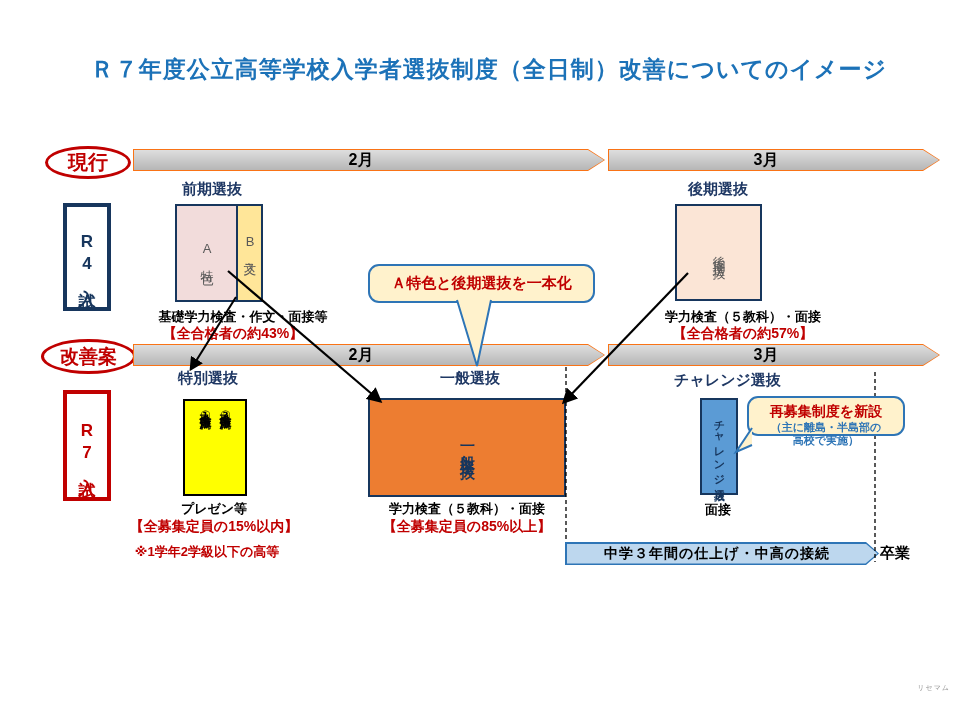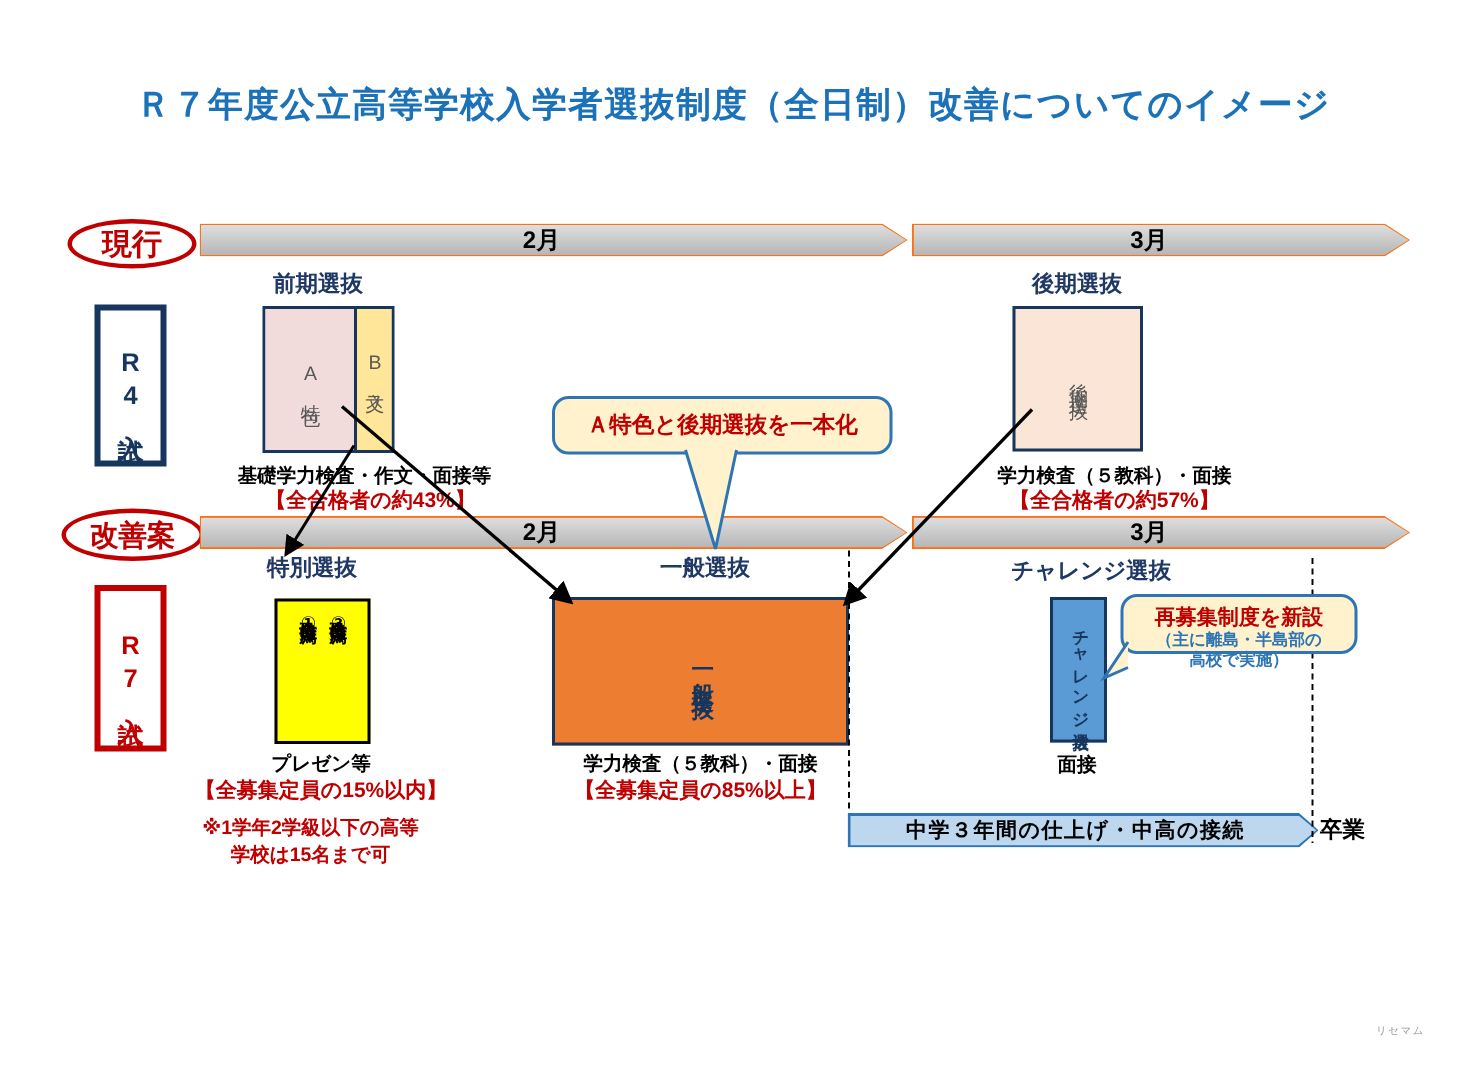--- a/index.html
+++ b/index.html
@@ -76,21 +76,21 @@
   <div class="abs" style="left:175px; top:204px; width:88px; height:98px; border:2px solid #17365D; display:flex;">
     <div style="flex:1; background:#F2DCDB; display:flex; align-items:center; justify-content:center;">
       <span class="vtext" style="color:#595959; font-size:13px; letter-spacing:3px;">A特色</span>
     </div>
     <div style="width:25px; background:#FFE699; border-left:2px solid #17365D; display:flex; align-items:center; justify-content:center;">
       <span class="vtext" style="color:#595959; font-size:13px; letter-spacing:3px;">B文ス</span>
     </div>
   </div>
 
   <div class="abs note-black" style="left:128px; top:308px; width:230px;">基礎学力検査・作文・面接等</div>
-  <div class="abs note-red" style="left:132px; top:325px; width:230px;">【全合格者の約43%】</div>
+  <div class="abs note-red" style="left:118px; top:325px; width:230px;">【全合格者の約43%】</div>
 
   <div class="abs h-navy" style="left:660px; top:180px; width:116px;">後期選抜</div>
 
   <div class="abs" style="left:675px; top:204px; width:87px; height:97px; background:#FBE5D6; border:2px solid #17365D; display:flex; align-items:center; justify-content:center;">
     <span class="vtext" style="color:#595959; font-size:13px; letter-spacing:4px;">後期選抜</span>
   </div>
 
   <div class="abs note-black" style="left:628px; top:308px; width:230px;">学力検査（５教科）・面接</div>
   <div class="abs note-red" style="left:628px; top:325px; width:230px;">【全合格者の約57%】</div>
 
@@ -110,21 +110,20 @@
   <div class="abs h-navy" style="left:152px; top:369px; width:112px;">特別選抜</div>
 
   <div class="abs" style="left:183px; top:399px; width:64px; height:97px; background:#FFFF00; border:2px solid #000; display:flex; align-items:flex-start; justify-content:center; gap:3px; padding-top:3px;">
     <span class="vtext" style="color:#000; font-weight:bold; font-size:12px; letter-spacing:1px;">自己推薦①</span>
     <span class="vtext" style="color:#000; font-weight:bold; font-size:12px; letter-spacing:1px;">自己推薦②</span>
   </div>
 
   <div class="abs note-black" style="left:154px; top:500px; width:120px;">プレゼン等</div>
   <div class="abs note-red" style="left:98px; top:518px; width:232px;">【全募集定員の15%以内】</div>
   <div class="abs note-red" style="left:92px; top:543px; width:230px; font-size:13px;">※1学年2学級以下の高等</div>
-  <div class="abs note-red" style="left:92px; top:561px; width:230px; font-size:13px;">学校は15名まで可</div>
 
   <div class="abs h-navy" style="left:400px; top:369px; width:140px;">一般選抜</div>
 
   <div class="abs" style="left:368px; top:398px; width:198px; height:99px; background:#ED7D31; border:2px solid #17365D; display:flex; align-items:center; justify-content:center;">
     <span class="vtext" style="color:#17365D; font-weight:bold; font-size:15px; letter-spacing:5px;">一般選抜</span>
   </div>
 
   <div class="abs note-black" style="left:352px; top:500px; width:230px;">学力検査（５教科）・面接</div>
   <div class="abs note-red" style="left:348px; top:518px; width:238px;">【全募集定員の85%以上】</div>
 

